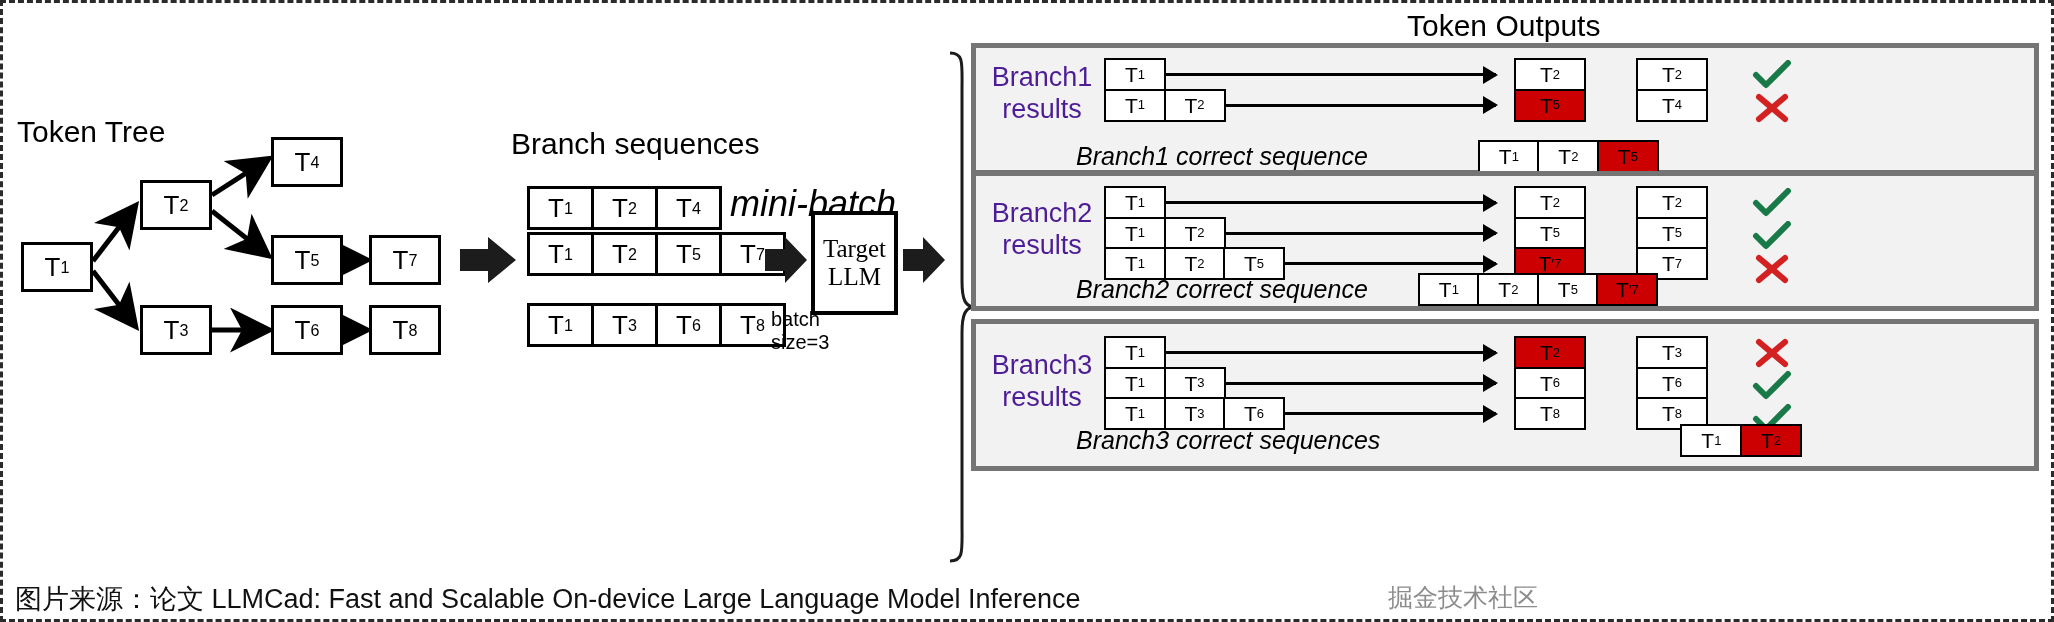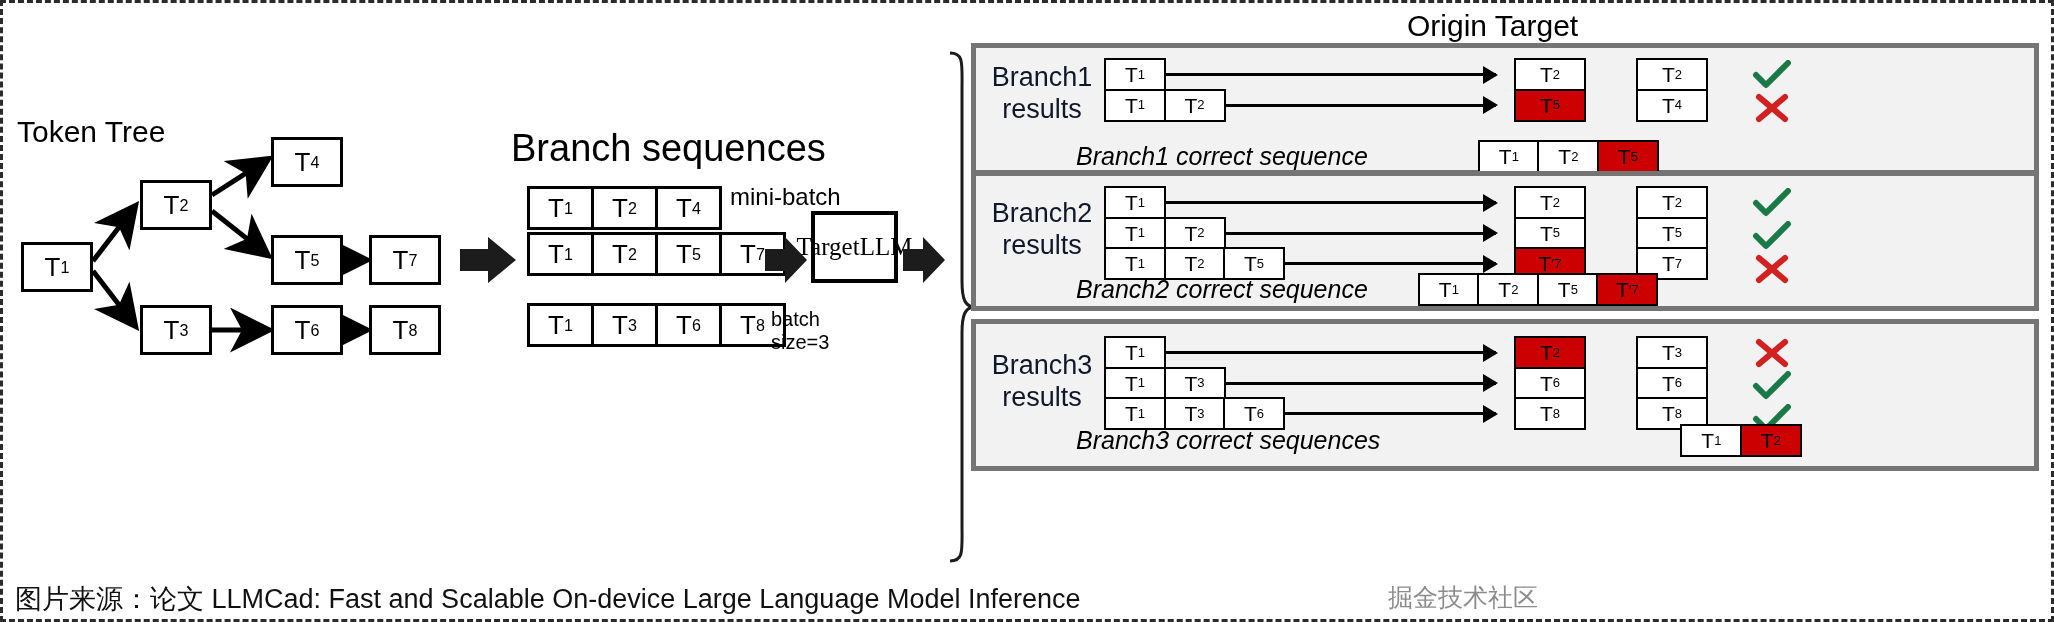--- a/index.html
+++ b/index.html
@@ -30,50 +30,50 @@
   .tok.red { background:#cc0000; color:#000; }
 
   
   .abs { position:absolute; }
   #tree-title { left:14px; top:112px; font-size:30px;text-align:right; }
   .tree-node { width:72px; height:50px; }
 
   svg.edges { position:absolute; left:0; top:0; overflow:visible; pointer-events:none; }
 
   
-  #seq-title { left:508px; top:124px; font-size:38px; }
+  #seq-title { left:508px; top:124px; font-size:30px; }
   .seqrow { display:flex; position:absolute; }
   .seqrow .tok { width:67px; height:44px; border-width:3px; margin-left:-3px; }
   .seqrow .tok:first-child { margin-left:0; }
 
-  #mini-batch-label { left:727px; top:180px; font-size:24px; }
+  #mini-batch-label { left:727px; top:180px; font-size:36px;font-style:italic; }
   #batch-label { left:768px; top:305px; font-size:20px; line-height:1.15; }
 
   #target-llm {
-    left:808px; top:208px; width:87px; height:72px;
+    left:808px; top:208px; width:87px; height:104px;
     border:4px solid #000; background:#fff;
-    display:flex; flex-direction:row; align-items:center; justify-content:center;
+    display:flex; flex-direction:column; align-items:center; justify-content:center;
     font-family:"Liberation Serif", serif; font-size:25px; line-height:1.12; color:#000;
   }
 
   .fatarrow { position:absolute; }
 
   
   #verified-hdr { left:1216px; top:6px; font-size:30px; }
   #origin-hdr   { left:1404px; top:6px; font-size:30px; }
 
   .panel {
     position:absolute; left:968px; width:1068px;
     border:5px solid #757575; background:#f2f2f2;
   }
   #panel1 { top:40px;  height:132px; }
   #panel2 { top:168px; height:140px; }
   #panel3 { top:316px; height:152px; }
   .panel-label {
-    position:absolute; left:10px; font-size:27px; color:#0f172a; line-height:1.18;
+    position:absolute; left:10px; font-size:27px; color:#4c1d95; line-height:1.18;
     text-align:center; width:112px;
   }
   .prefix-row { display:flex; position:absolute; }
   .prefix-row .tok { width:62px; height:33px; border-width:2.5px; margin-left:-2.5px; font-size:21px; }
   .prefix-row .tok:first-child { margin-left:0; }
 
   .outcol { position:absolute; display:flex; flex-direction:column; }
   .outcol .tok { width:72px; height:33px; border-width:2.5px; margin-top:-2.5px; font-size:21px; }
   .outcol .tok:first-child { margin-top:0; }
 
@@ -189,21 +189,21 @@
   </svg>
   <svg class="fatarrow" style="left:900px; top:232px;" width="44" height="50">
     <path d="M0,14 L20,14 L20,2 L42,25 L20,48 L20,36 L0,36 Z" fill="#1c1c1c"></path>
   </svg>
 
   <svg class="fatarrow" style="left:945px; top:48px;" width="26" height="520">
     <path d="M2,2 C16,2 14,12 14,40 L14,230 C14,250 18,254 24,256
              C18,258 14,262 14,282 L14,472 C14,500 16,510 2,510" fill="none" stroke="#1c1c1c" stroke-width="3"></path>
   </svg>
 
-  <div class="abs" id="origin-hdr">Origin Target</div>
+  <div class="abs" id="origin-hdr">Token Outputs</div>
 
   <div class="panel" id="panel1">
       <div class="panel-label" style="top: 14px;">
         <div>Branch1</div>
         <div>results</div>
       </div>
       <div class="prefix-row" style="left: 128px; top: 10px;">
         <div class="tok">T<sub>1</sub></div>
       </div>
       <div class="thinarrow" style="left: 189.5px; top: 25px; width: 330.5px;"></div>

